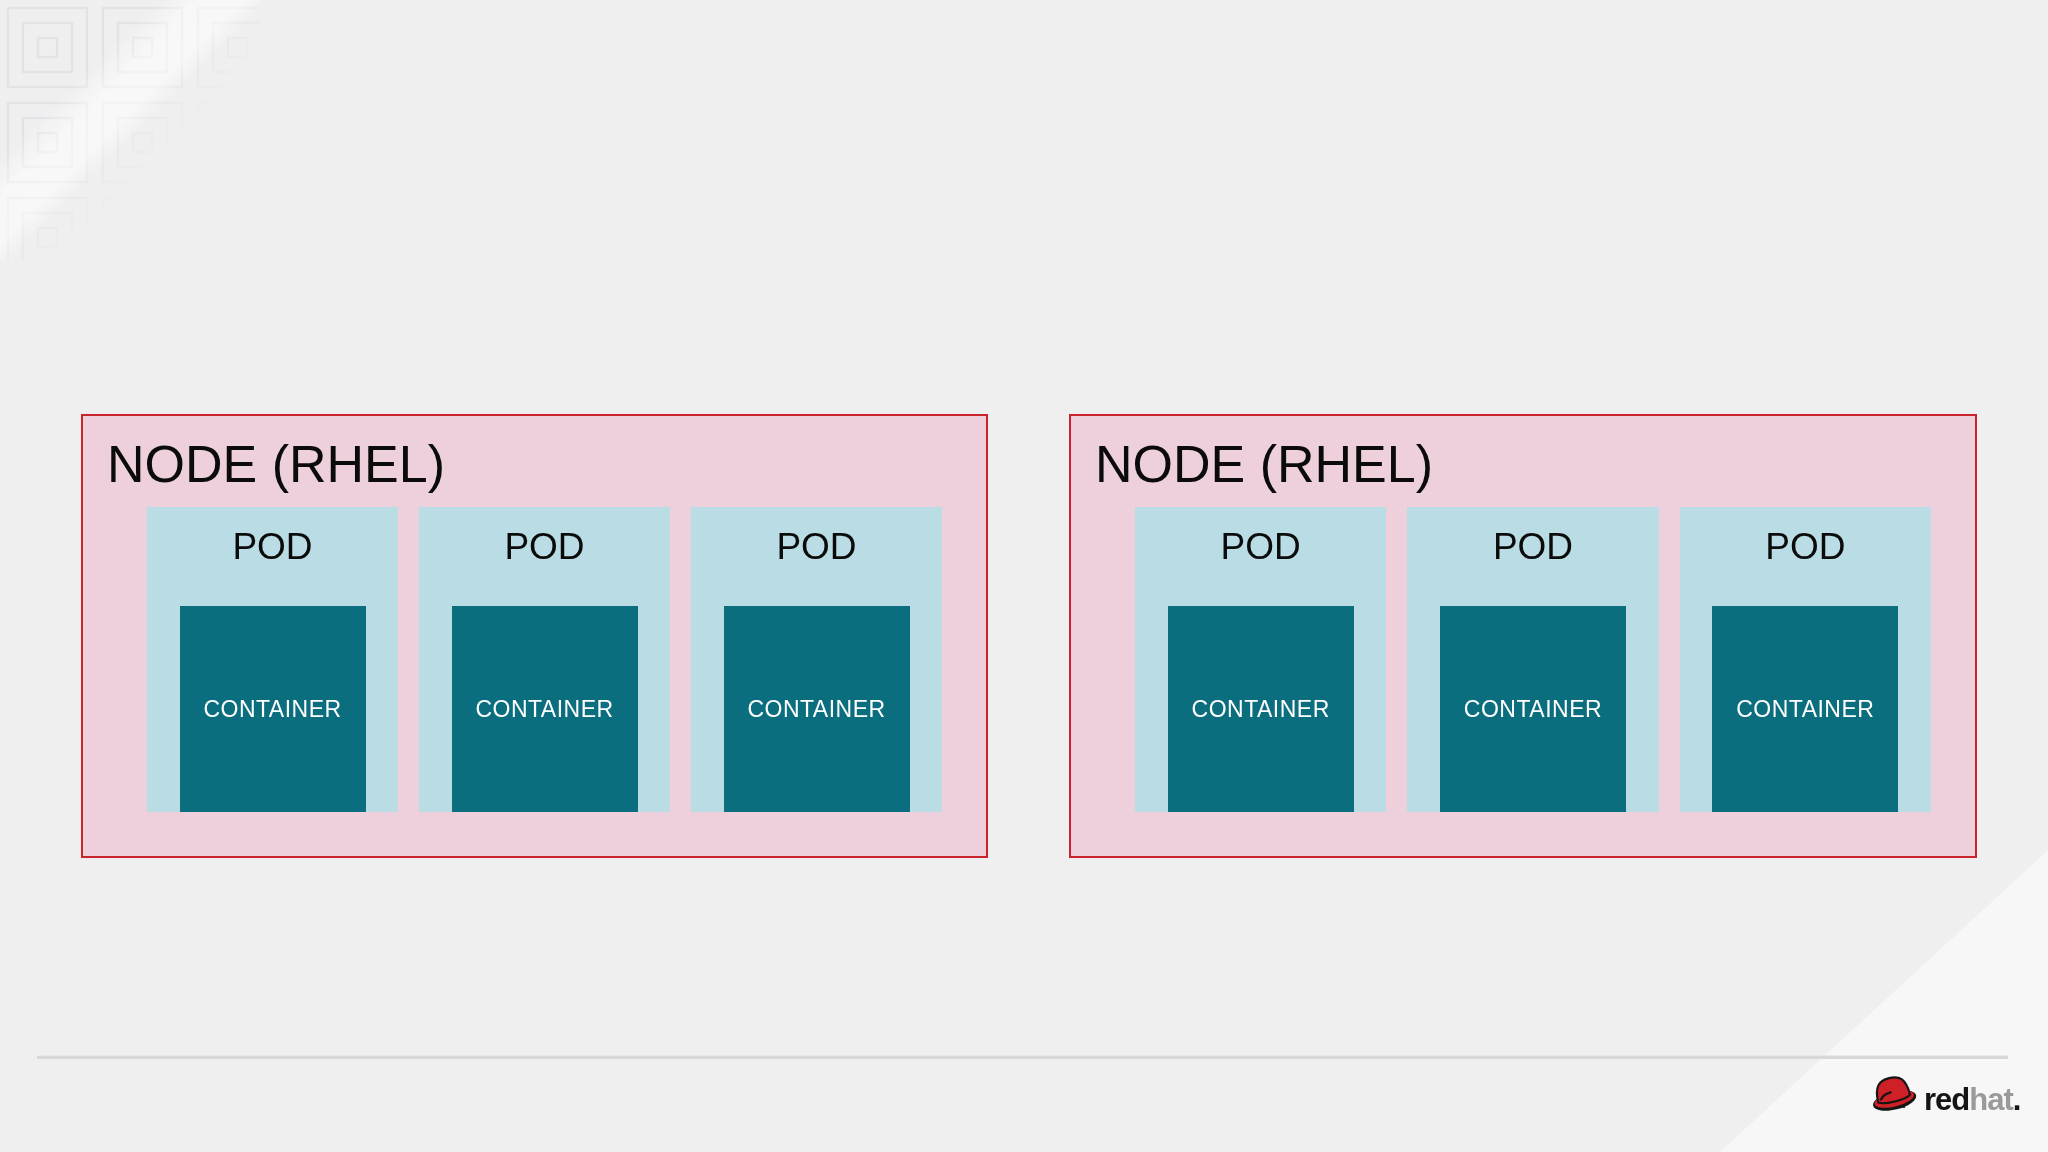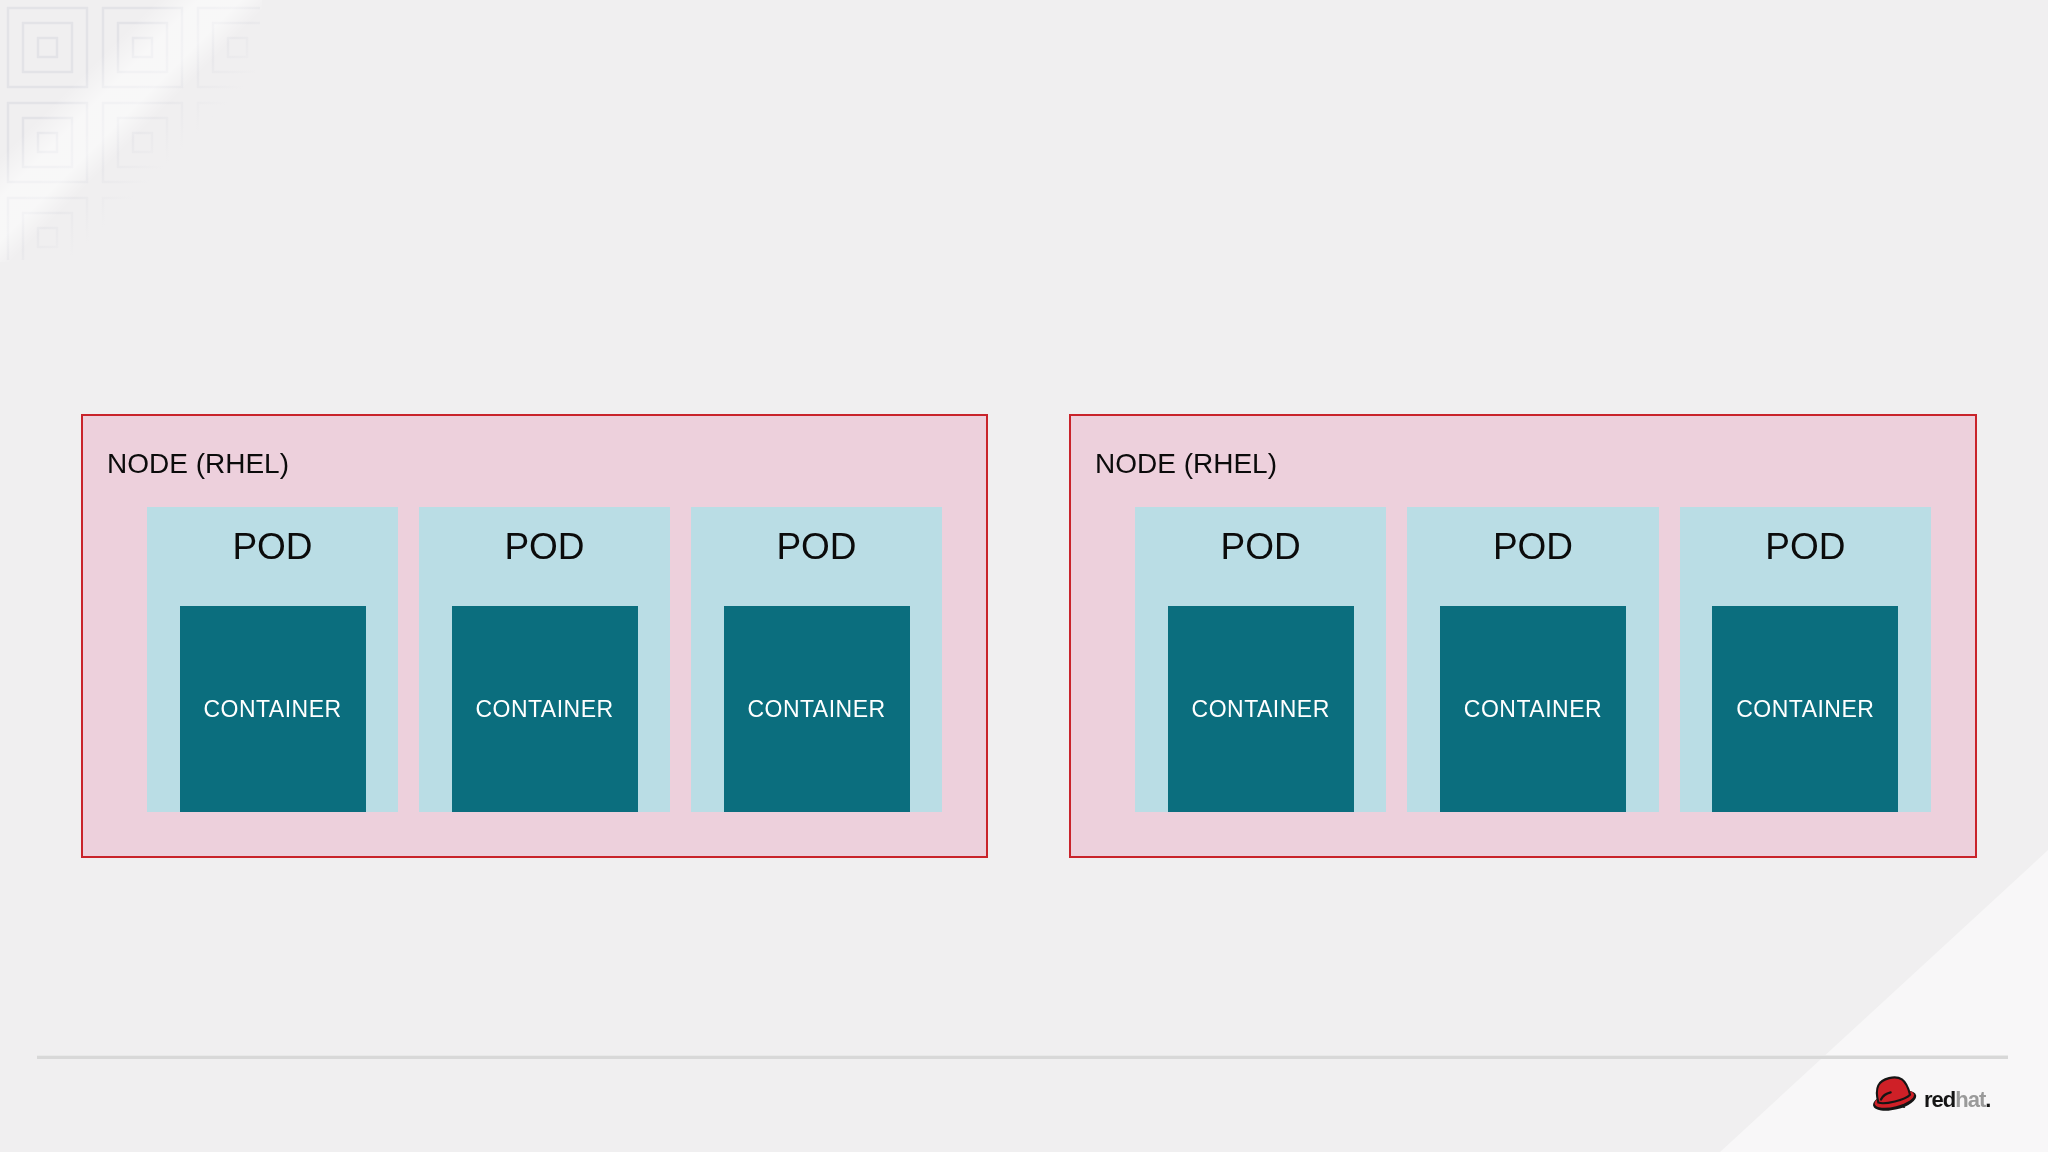--- a/index.html
+++ b/index.html
@@ -43,21 +43,21 @@
   .node{
     position:absolute; top:414px; height:444px;
     background:var(--node-fill);
     border:2px solid var(--node-border);
     box-sizing:border-box;
   }
   .node.n1{left:81px; width:907px;}
   .node.n2{left:1069px; width:908px;}
   .node-label{
     position:absolute; left:24px; top:24px;
-    font-size:28px; line-height:48px; color:#0b0b0b;
+    font-size:52px; line-height:48px; color:#0b0b0b;
   }
   .pods{
     position:absolute; left:64px; right:44px; top:91px; height:305px;
     display:flex; gap:21px;
   }
   .pod{
     flex:1 1 0; background:var(--pod-fill);
     display:flex; flex-direction:column; align-items:center;
   }
   .pod-label{
@@ -76,21 +76,21 @@
     position:absolute; left:37px; top:1055px; width:1971px; height:3px;
     background:var(--divider);
     border-top:1px solid #e9e9e9;
   }
 
   .logo{
     position:absolute; left:1868px; top:1068px; height:50px;
     display:flex; align-items:center;
   }
   .logo-text{
-    font-size:22px; font-weight:bold; letter-spacing:-1px;
+    font-size:31px; font-weight:bold; letter-spacing:-1px;
     margin-left:6px; margin-top:14px; white-space:nowrap;
   }
   .logo-text .red{color:var(--logo-dark);}
   .logo-text .hat{color:var(--logo-gray);}
   .logo-text .dot{color:var(--logo-dark);}
 </style>
 </head>
 <body>
 
 <div class="stage">

